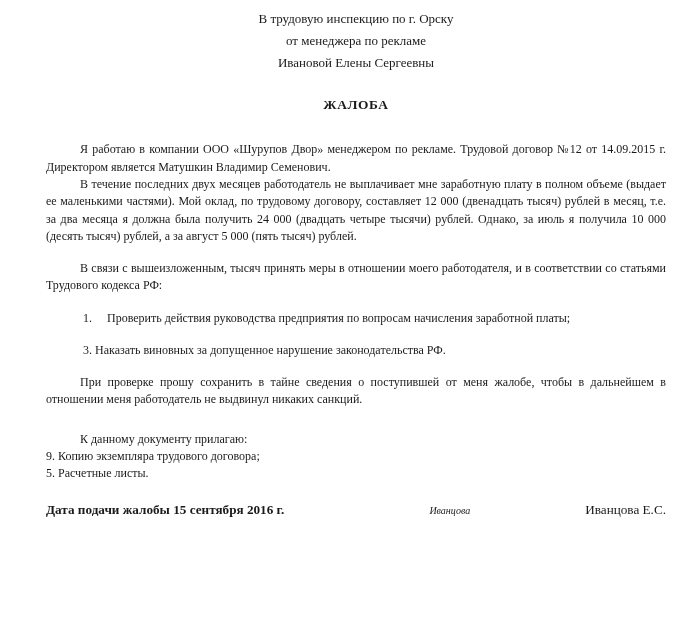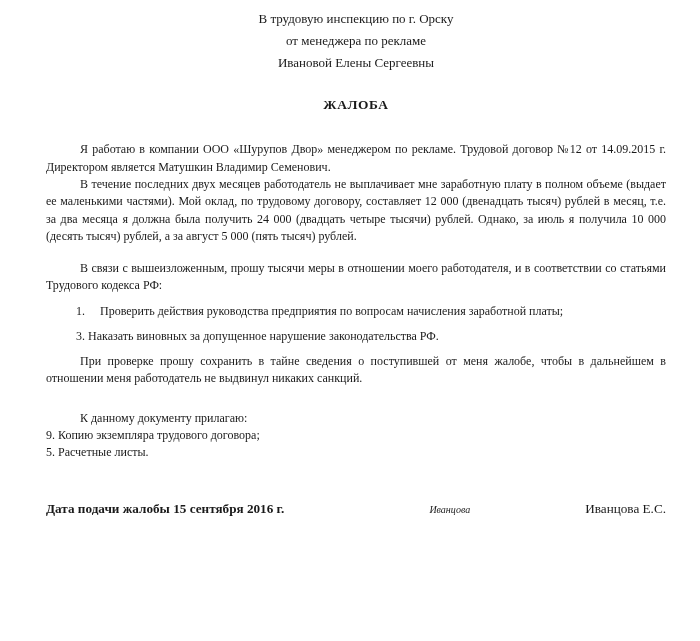--- a/index.html
+++ b/index.html
@@ -70,24 +70,23 @@
     text-align: center;
     font-style: italic;
     font-family: "Liberation Serif", "DejaVu Serif", serif;
     font-size: 10px;
     padding-left: 30px;
   }
   .sig-name {
     flex: 0 0 auto;
     white-space: nowrap;
     text-align: right;
-    margin-top: 20px;
   }
   .num-list p {
-    margin: 8px;
+    margin: 15px;
   }
 </style>
 </head>
 <body>
 
 <div class="page">
 
   <div class="addressee">
     <div>В трудовую инспекцию по г. Орску</div>
     <div>от менеджера по рекламе</div>
@@ -95,21 +94,21 @@
   </div>
 
   <div class="doc-title">ЖАЛОБА</div>
 
   <div class="body-text">
     <p>Я работаю в компании ООО «Шурупов Двор» менеджером по рекламе. Трудовой договор №12 от 14.09.2015 г. Директором является Матушкин Владимир Семенович.</p>
     <p>В течение последних двух месяцев работодатель не выплачивает мне заработную плату в полном объеме (выдает ее маленькими частями). Мой оклад, по трудовому договору, составляет 12 000 (двенадцать тысяч) рублей в месяц, т.е. за два месяца я должна была получить 24 000 (двадцать четыре тысячи) рублей. Однако, за июль я получила 10 000 (десять тысяч) рублей, а за август 5 000 (пять тысяч) рублей.</p>
 
     <div class="gap-md"></div>
 
-    <p>В связи с вышеизложенным, прошу тысячи меры в отношении моего работодателя, и в соответствии со статьями Трудового кодекса РФ:</p>
+    <p>В связи с вышеизложенным, тысяч принять меры в отношении моего работодателя, и в соответствии со статьями Трудового кодекса РФ:</p>
 
     <div class="num-list">
       <p class="num-item">1.  Проверить действия руководства предприятия по вопросам начисления заработной платы;</p>
       <p class="num-item">3.  Наказать виновных за допущенное нарушение законодательства РФ.</p>
     </div>
 
     <p>При проверке прошу сохранить в тайне сведения о поступившей от меня жалобе, чтобы в дальнейшем в отношении меня работодатель не выдвинул никаких санкций.</p>
 
     <div class="gap-lg"></div>
 

